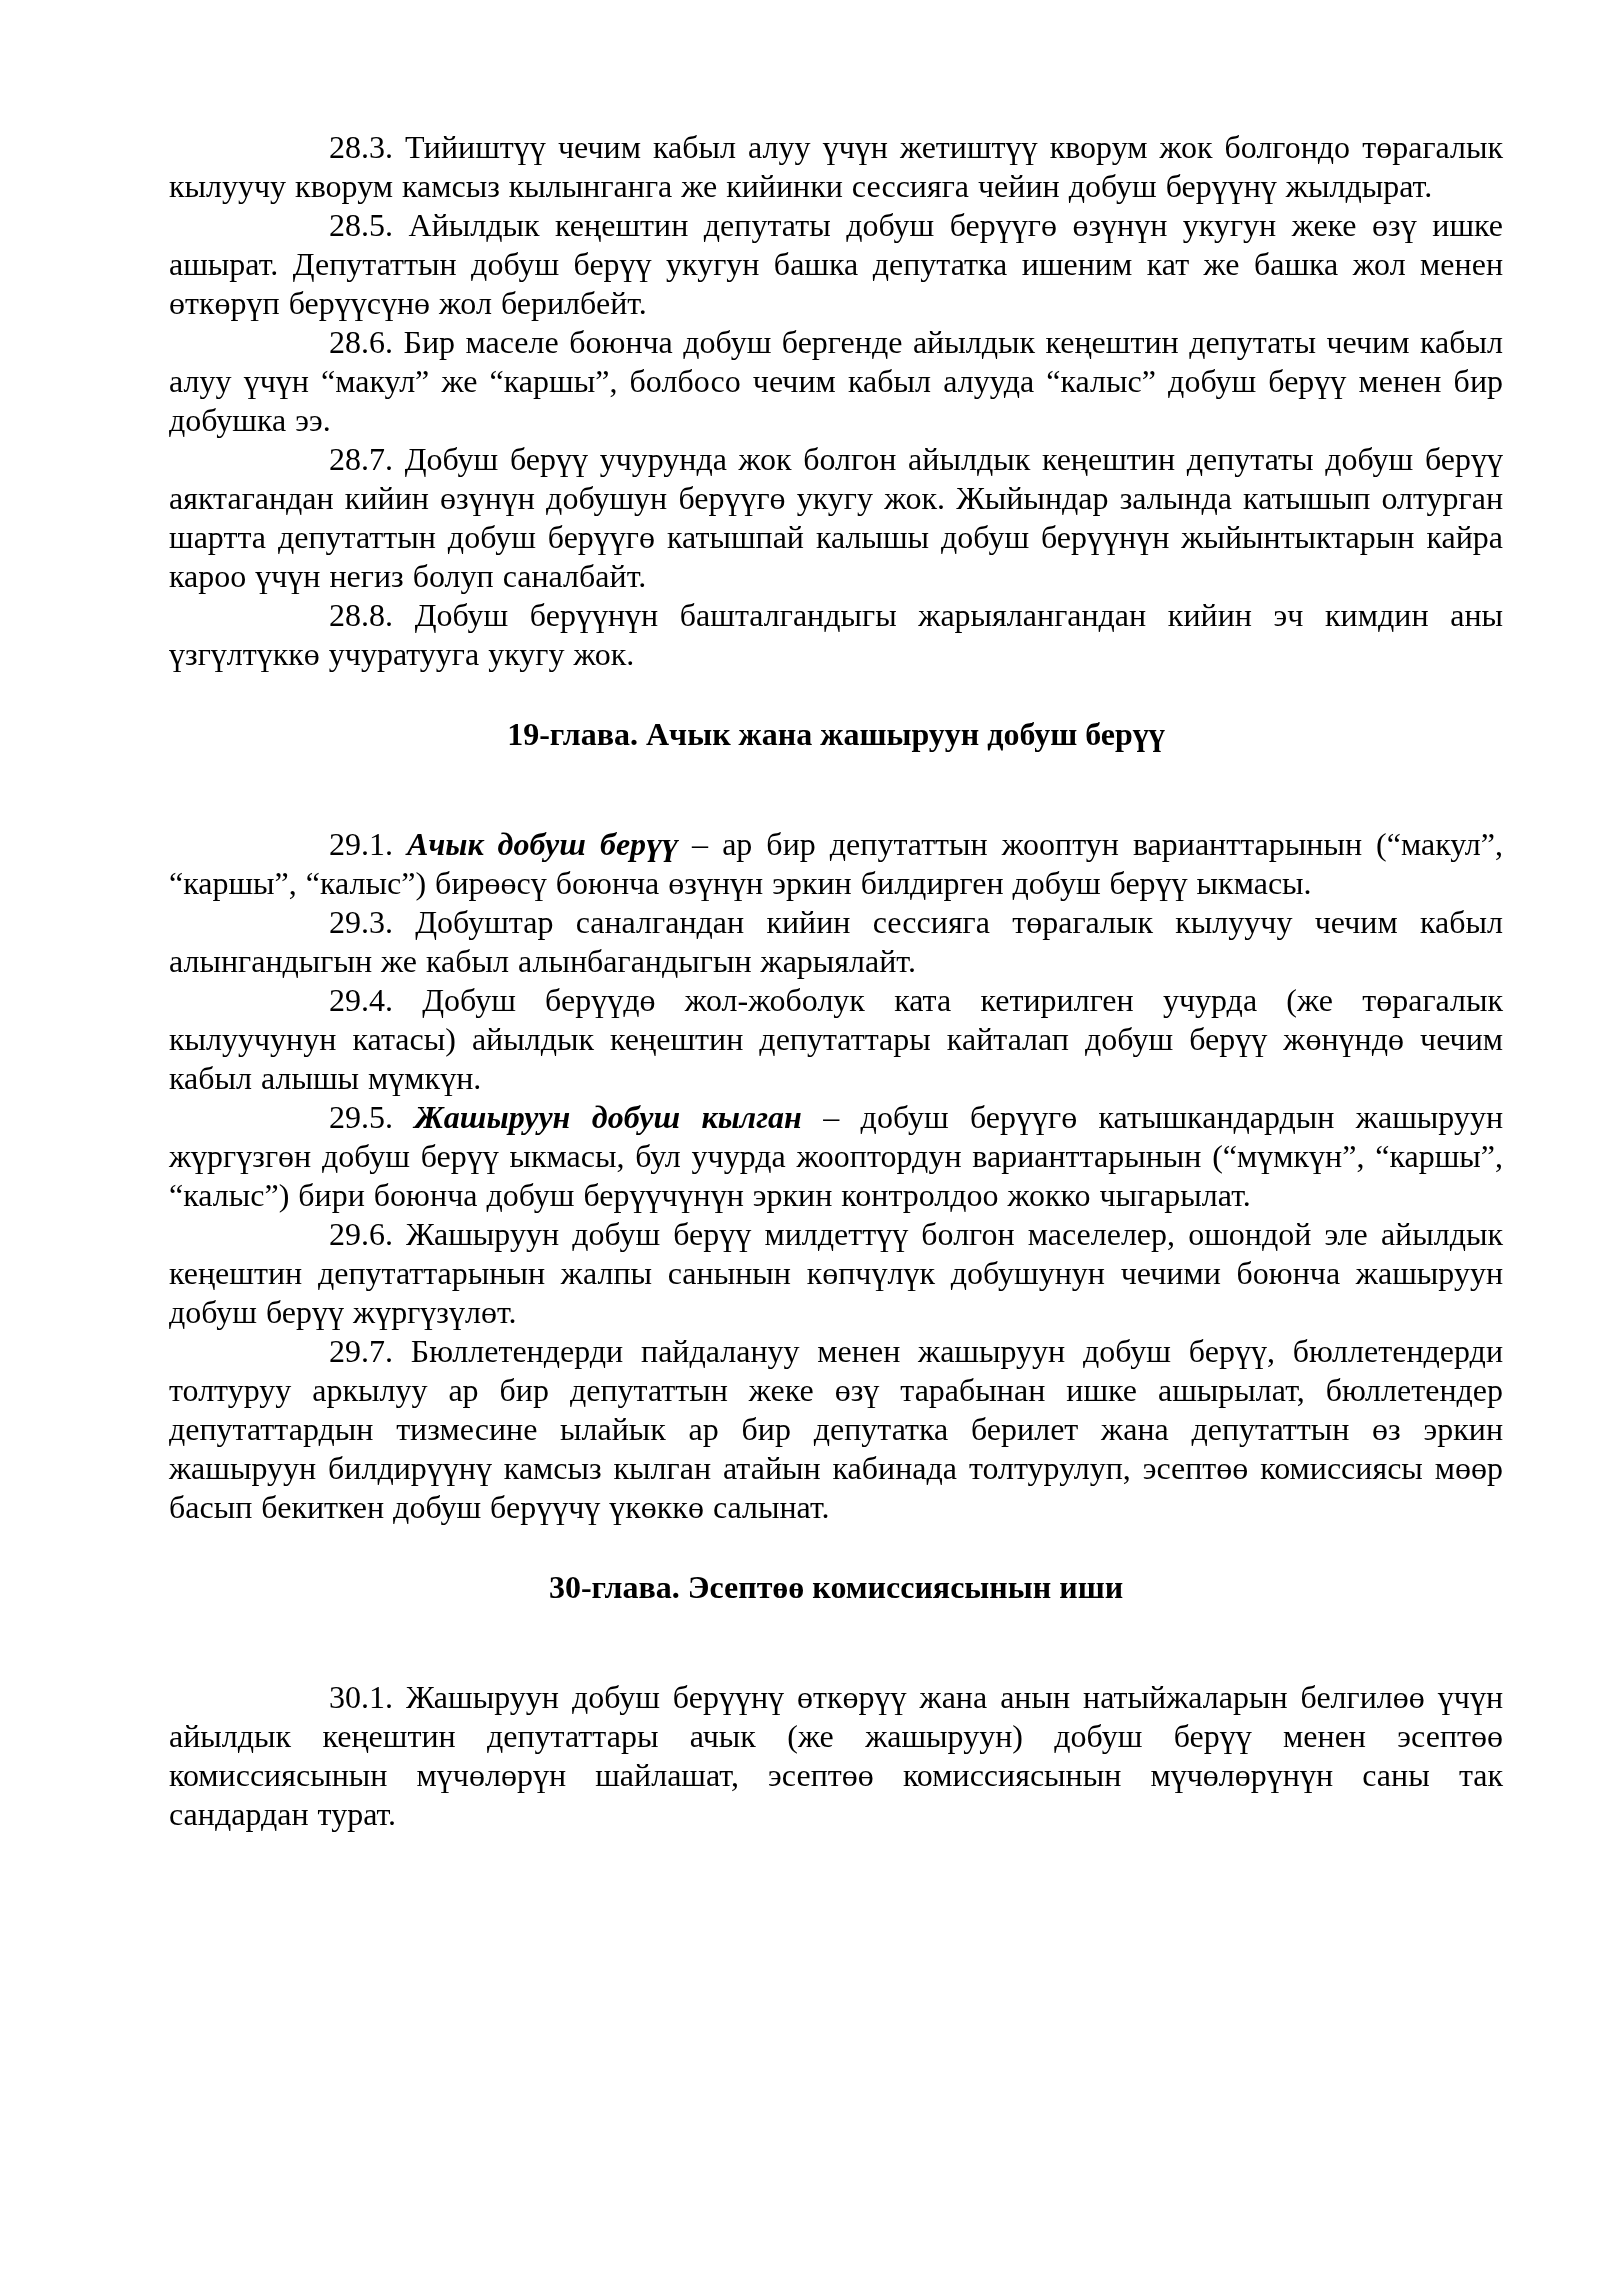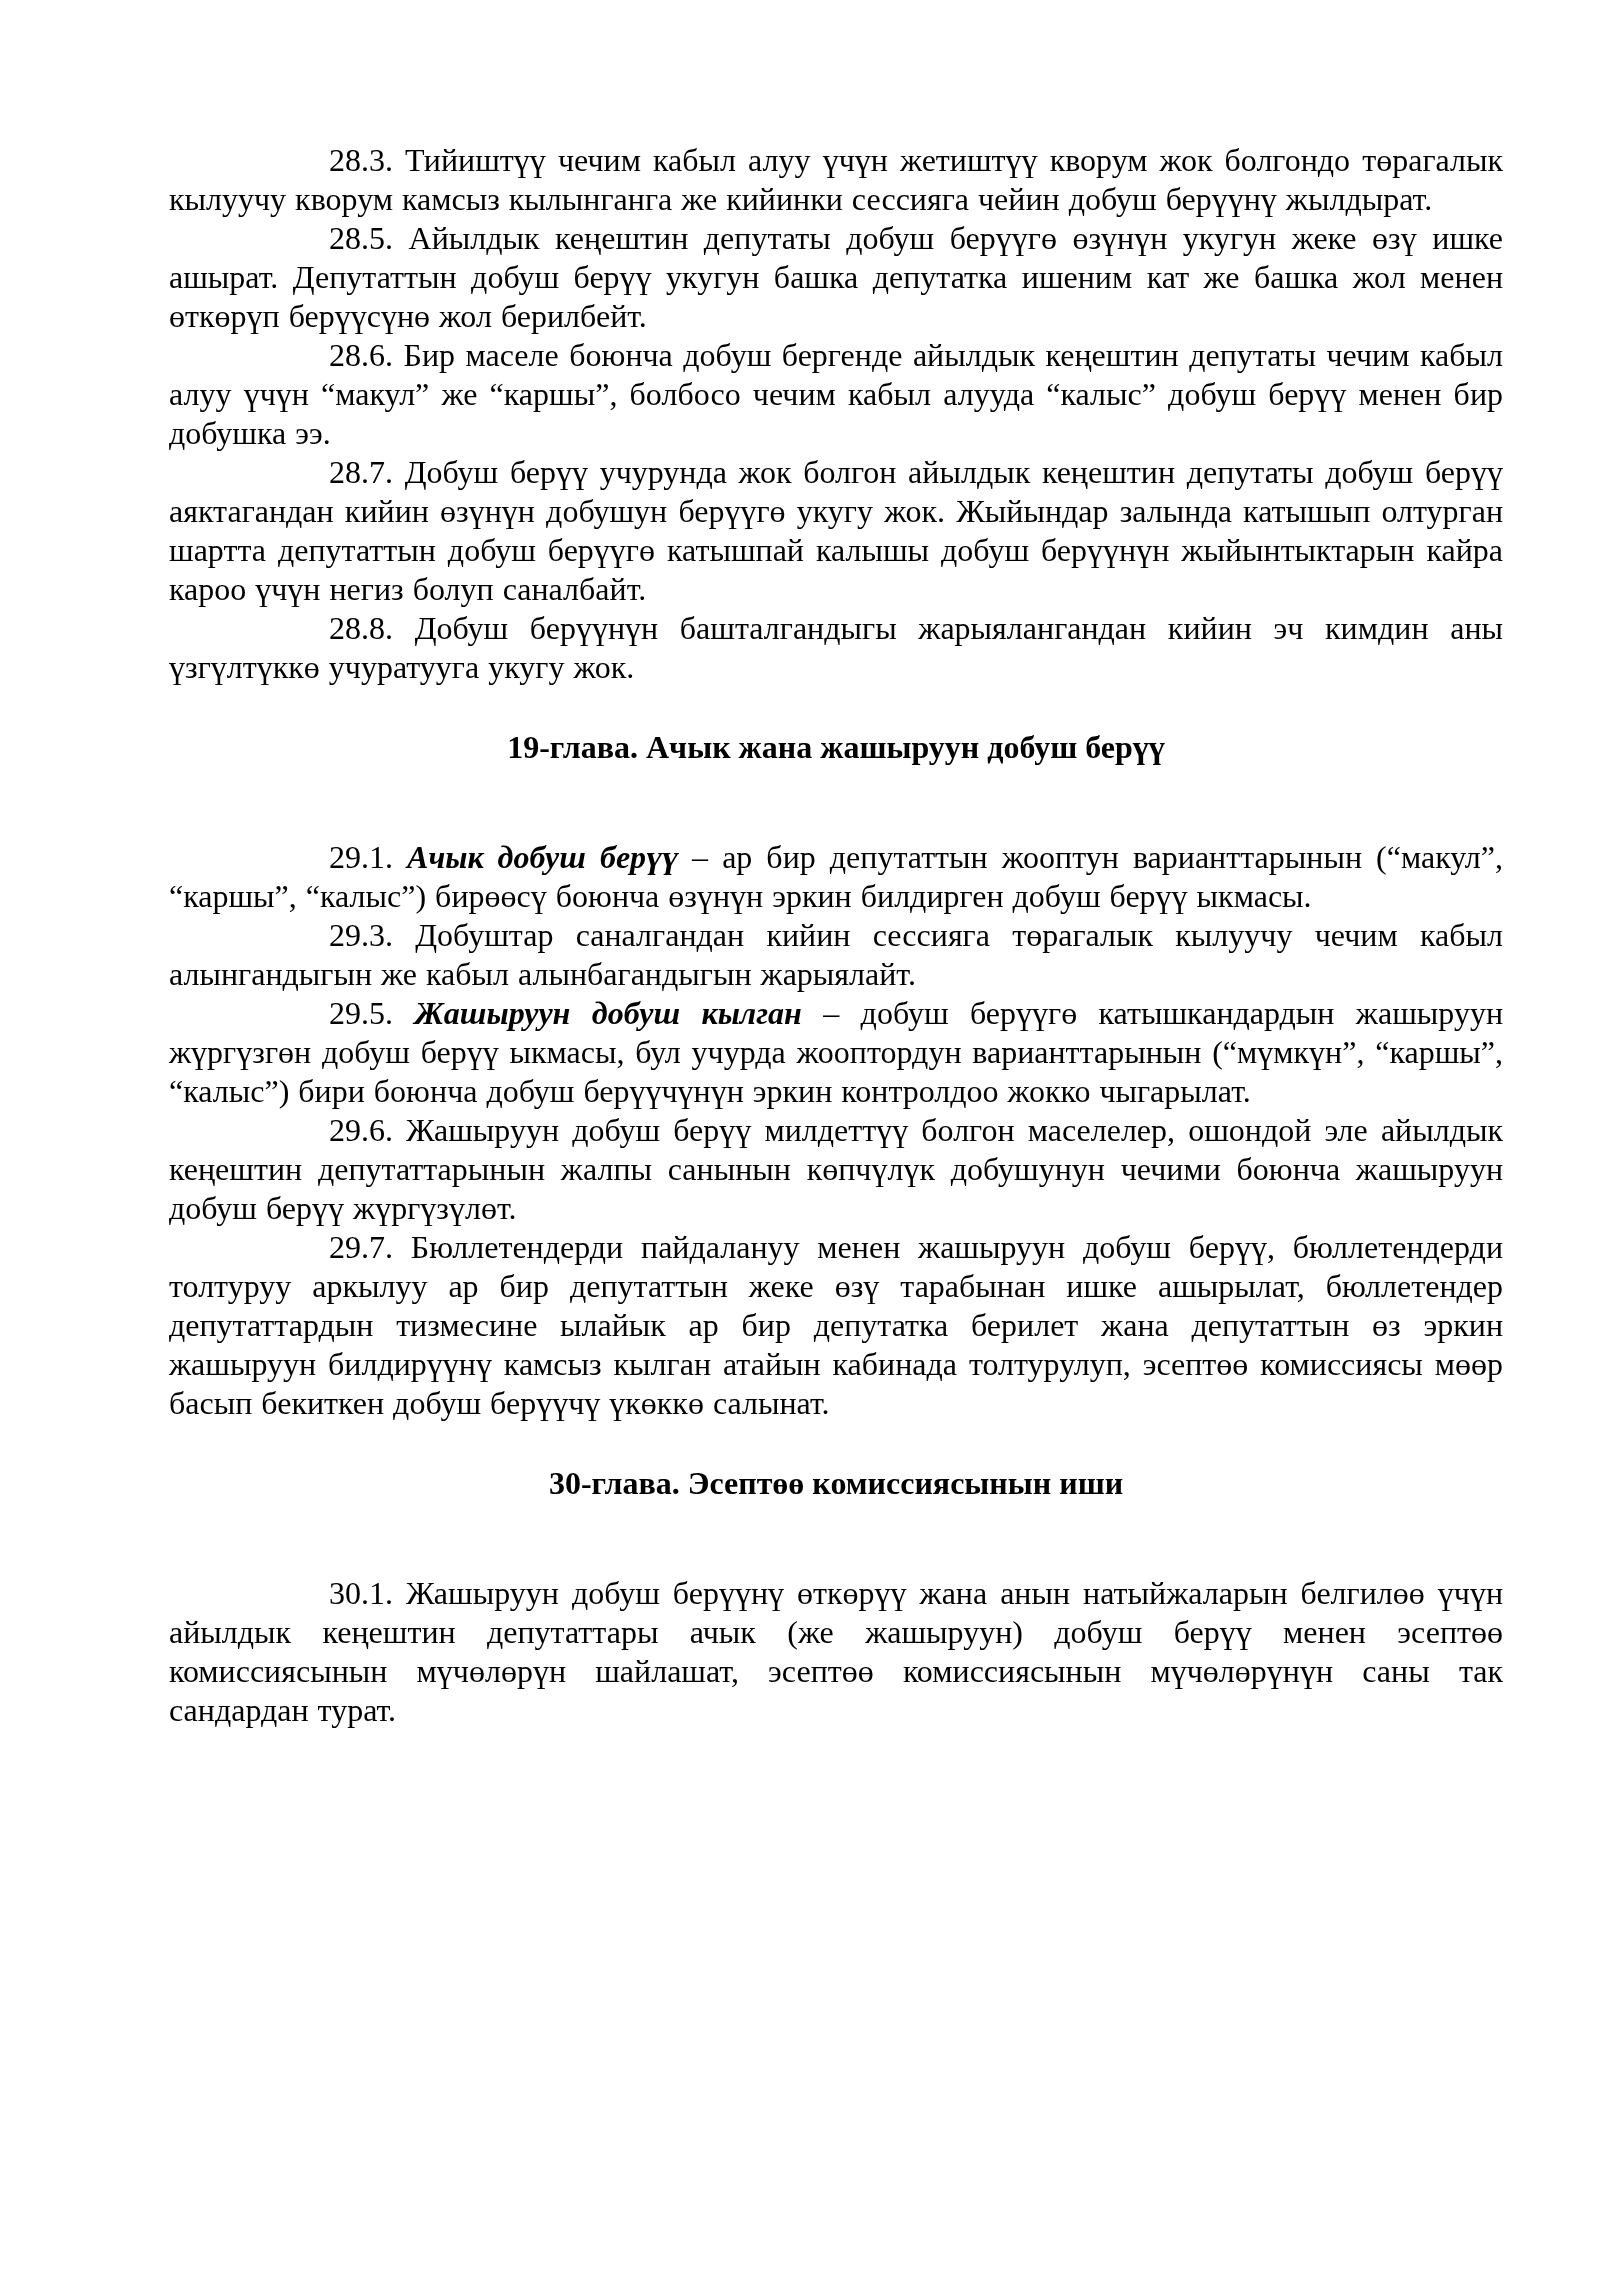--- a/index.html
+++ b/index.html
@@ -11,21 +11,21 @@
     position: relative;
     width: 1621px;
     height: 2293px;
     background: #ffffff;
     overflow: hidden;
     font-family: "Liberation Serif", "DejaVu Serif", serif;
     color: #000000;
   }
   .content {
     position: absolute;
-    top: 141px;
+    top: 128px;
     left: 169px;
     width: 1334px;
   }
   .paragraph {
     margin: 0;
     font-size: 32px;
     line-height: 39px;
     text-align: justify;
     text-indent: 160px;
     word-spacing: 1px;
@@ -49,20 +49,21 @@
 <div class="page">
   <div class="content" id="doc-content">
       <p class="paragraph"><span>28.3. Тийиштүү чечим кабыл алуу үчүн жетиштүү кворум жок болгондо төрагалык кылуучу кворум камсыз кылынганга же кийинки сессияга чейин добуш берүүнү жылдырат.</span></p>
       <p class="paragraph"><span>28.5. Айылдык кеңештин депутаты добуш берүүгө өзүнүн укугун жеке өзү ишке ашырат. Депутаттын добуш берүү укугун башка депутатка ишеним кат же башка жол менен өткөрүп берүүсүнө жол берилбейт.</span></p>
       <p class="paragraph"><span>28.6. Бир маселе боюнча добуш бергенде айылдык кеңештин депутаты чечим кабыл алуу үчүн “макул” же “каршы”,  болбосо чечим кабыл алууда “калыс” добуш берүү менен бир добушка ээ.</span></p>
       <p class="paragraph"><span>28.7. Добуш берүү учурунда жок болгон айылдык кеңештин депутаты добуш берүү аяктагандан кийин өзүнүн добушун берүүгө укугу жок. Жыйындар залында катышып олтурган шартта депутаттын добуш берүүгө катышпай калышы добуш берүүнүн жыйынтыктарын кайра кароо үчүн негиз болуп саналбайт.</span></p>
       <p class="paragraph"><span>28.8. Добуш берүүнүн башталгандыгы жарыялангандан кийин эч кимдин аны үзгүлтүккө учуратууга укугу жок.</span></p>
       <h2 class="chapter-heading"><span>19-глава. Ачык жана жашыруун добуш берүү</span></h2>
       <p class="paragraph"><span>29.1. </span><span class="bold">Ачык добуш берүү</span><span> – ар бир депутаттын жооптун варианттарынын (“макул”, “каршы”, “калыс”) бирөөсү боюнча өзүнүн эркин билдирген добуш берүү ыкмасы.</span></p>
       <p class="paragraph"><span>29.3. Добуштар саналгандан кийин сессияга төрагалык кылуучу чечим кабыл алынгандыгын же кабыл алынбагандыгын жарыялайт.</span></p>
+      <p class="paragraph"><span>29.4. Добуш берүүдө жол-жоболук ката кетирилген учурда (же төрагалык кылуучунун катасы) айылдык кеңештин депутаттары кайталап добуш берүү жөнүндө чечим кабыл алышы мүмкүн.</span></p>
       <p class="paragraph"><span>29.5. </span><span class="bold">Жашыруун добуш кылган</span><span> – добуш берүүгө катышкандардын жашыруун жүргүзгөн добуш берүү ыкмасы, бул учурда жооптордун варианттарынын (“мүмкүн”, “каршы”, “калыс”) бири боюнча добуш берүүчүнүн эркин контролдоо жокко чыгарылат.</span></p>
       <p class="paragraph"><span>29.6. Жашыруун добуш берүү милдеттүү болгон маселелер, ошондой эле айылдык кеңештин депутаттарынын жалпы санынын көпчүлүк добушунун чечими боюнча жашыруун добуш берүү жүргүзүлөт.</span></p>
       <p class="paragraph"><span>29.7. Бюллетендерди пайдалануу менен жашыруун добуш берүү, бюллетендерди толтуруу аркылуу ар бир депутаттын жеке өзү тарабынан ишке ашырылат, бюллетендер депутаттардын тизмесине ылайык ар бир депутатка берилет жана депутаттын өз эркин жашыруун билдирүүнү камсыз кылган атайын кабинада толтурулуп, эсептөө комиссиясы мөөр басып бекиткен добуш берүүчү үкөккө салынат.</span></p>
       <h2 class="chapter-heading"><span>30-глава. Эсептөө комиссиясынын иши</span></h2>
       <p class="paragraph"><span>30.1. Жашыруун добуш берүүнү өткөрүү жана анын натыйжаларын белгилөө үчүн айылдык кеңештин депутаттары ачык (же жашыруун) добуш берүү менен эсептөө комиссиясынын мүчөлөрүн шайлашат, эсептөө комиссиясынын мүчөлөрүнүн саны так сандардан турат.</span></p>
     </div>
 </div>
 
 
 </body></html>

